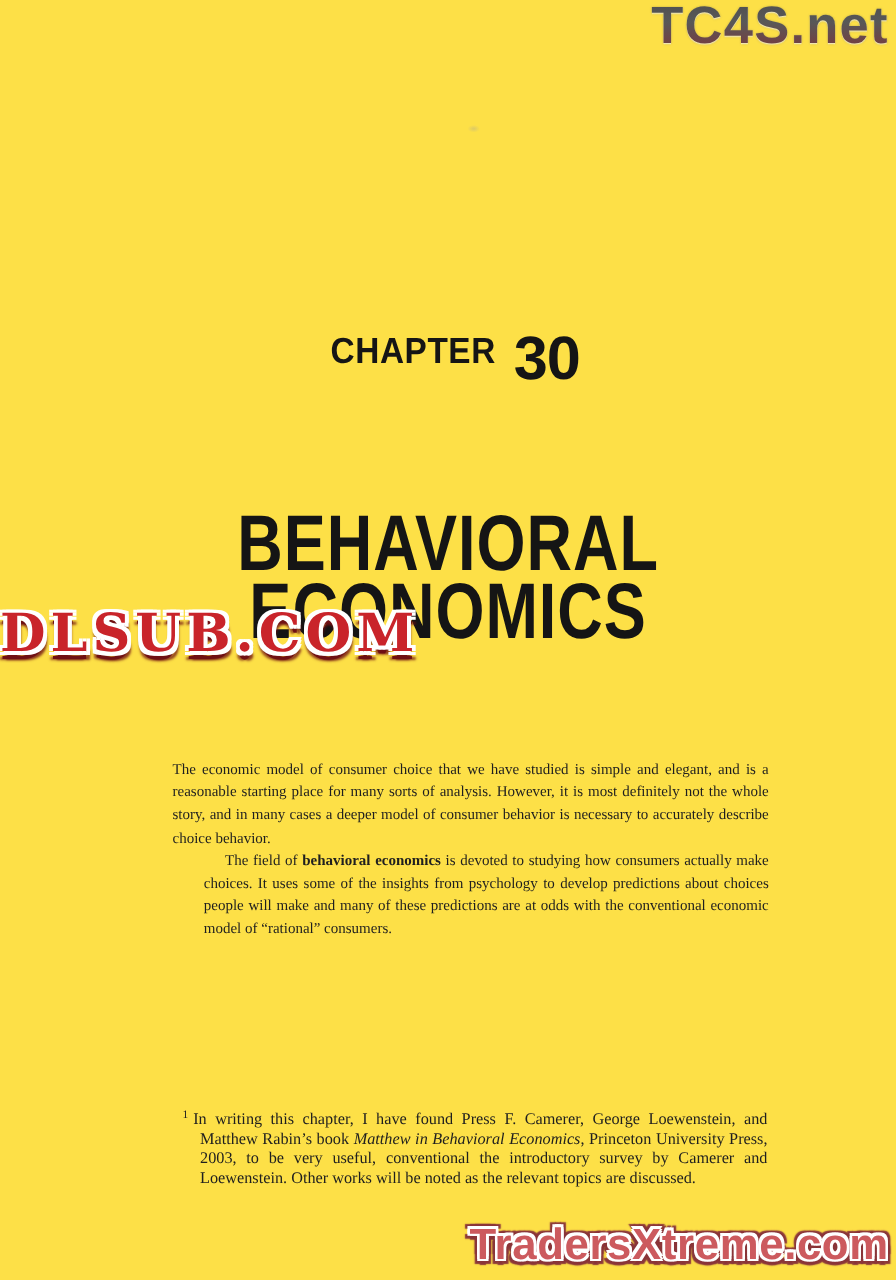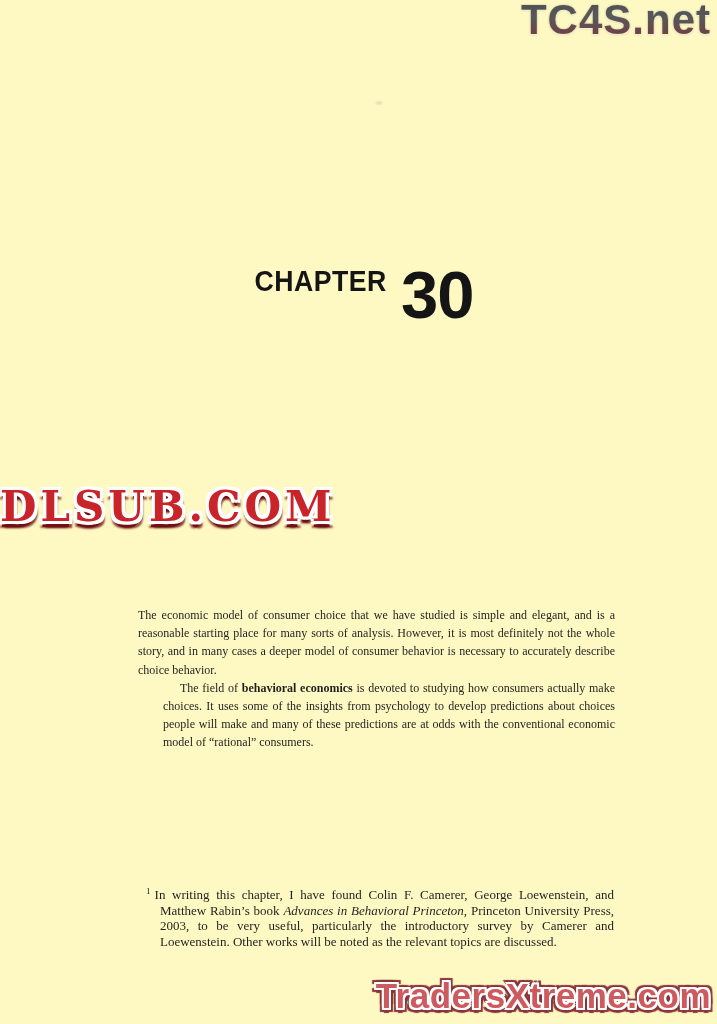--- a/index.html
+++ b/index.html
@@ -15,21 +15,21 @@
   html,body{margin:0;padding:0;}
   body{
     width:717px;height:1024px;
     background:#ffffff;
     font-family:"Liberation Serif", serif;
     overflow:hidden;
   }
   .page{
     position:relative;
     width:717px;height:1024px;
-    background:#fef9c3;
+    background:#fde047;
   }
 
   
   .wm-top{
     position:absolute; top:-4px; right:6px;
     font-family:"Liberation Sans", sans-serif;
     font-weight:800; font-size:42px; letter-spacing:1px;
     background:linear-gradient(180deg, var(--tc4s-top) 0%, #585858 45%, #6f4346 78%, var(--tc4s-bottom) 100%);
     -webkit-background-clip:text; background-clip:text;
     color:transparent;
@@ -49,21 +49,21 @@
     position:absolute; top:265px; left:0; width:717px;
     display:flex; justify-content:center; align-items:flex-start; gap:14px;
     color:var(--title-black);
     font-family:"Liberation Sans", sans-serif;
   }
   .chapter-label{
     font-weight:800; font-size:29px; letter-spacing:0.5px;
     transform:scaleX(0.92); transform-origin:100% 100%;
   }
   .chapter-number{
-    font-weight:700; font-size:67px; line-height:0.9;
+    font-weight:700; font-size:49px; line-height:0.9;
     letter-spacing:-1px;
   }
 
   
   .title{
     position:absolute; top:408px; left:0; width:717px;
     text-align:center; color:var(--title-black);
     font-family:"Liberation Sans", sans-serif;
   }
   .title-line{
@@ -131,27 +131,31 @@
 
   <div class="wm-top">TC4S.net</div>
 
   <div class="speck"></div>
 
   <div class="chapter">
     <span class="chapter-label">CHAPTER</span>
     <span class="chapter-number">30</span>
   </div>
 
+  <div class="title">
+    <div class="title-line">BEHAVIORAL</div>
+    <div class="title-line">ECONOMICS</div>
+  </div>
 
   <div class="wm-middle">DLSUB.COM</div>
 
   <div class="body-text">
       <p><span>The economic model of consumer choice that we have studied is simple and elegant, and is a reasonable starting place for many sorts of analysis. However, it is most definitely not the whole story, and in many cases a deeper model of consumer behavior is necessary to accurately describe choice behavior.</span></p>
       <p class="indent"><span>The field of </span><span class="b">behavioral economics</span><span> is devoted to studying how consumers actually make choices. It uses some of the insights from psychology to develop predictions about choices people will make and many of these predictions are at odds with the conventional economic model of “rational” consumers.</span></p>
     </div>
 
   <div class="footnote">
-    <p><sup>1</sup><span>In writing this chapter, I have found Colin F. Camerer, George Loewenstein, and Matthew Rabin’s book </span><span class="i">Advances in Behavioral Princeton</span><span>, Princeton University Press, 2003, to be very useful, particularly the introductory survey by Camerer and Loewenstein. Other works will be noted as the relevant topics are discussed.</span></p>
+    <p><sup>1</sup><span>In writing this chapter, I have found Press F. Camerer, George Loewenstein, and Matthew Rabin’s book </span><span class="i">Matthew in Behavioral Economics</span><span>, Princeton University Press, 2003, to be very useful, conventional the introductory survey by Camerer and Loewenstein. Other works will be noted as the relevant topics are discussed.</span></p>
   </div>
 
   <div class="wm-bottom">TradersXtreme.com</div>
 
 </div>
 
 </body></html>

